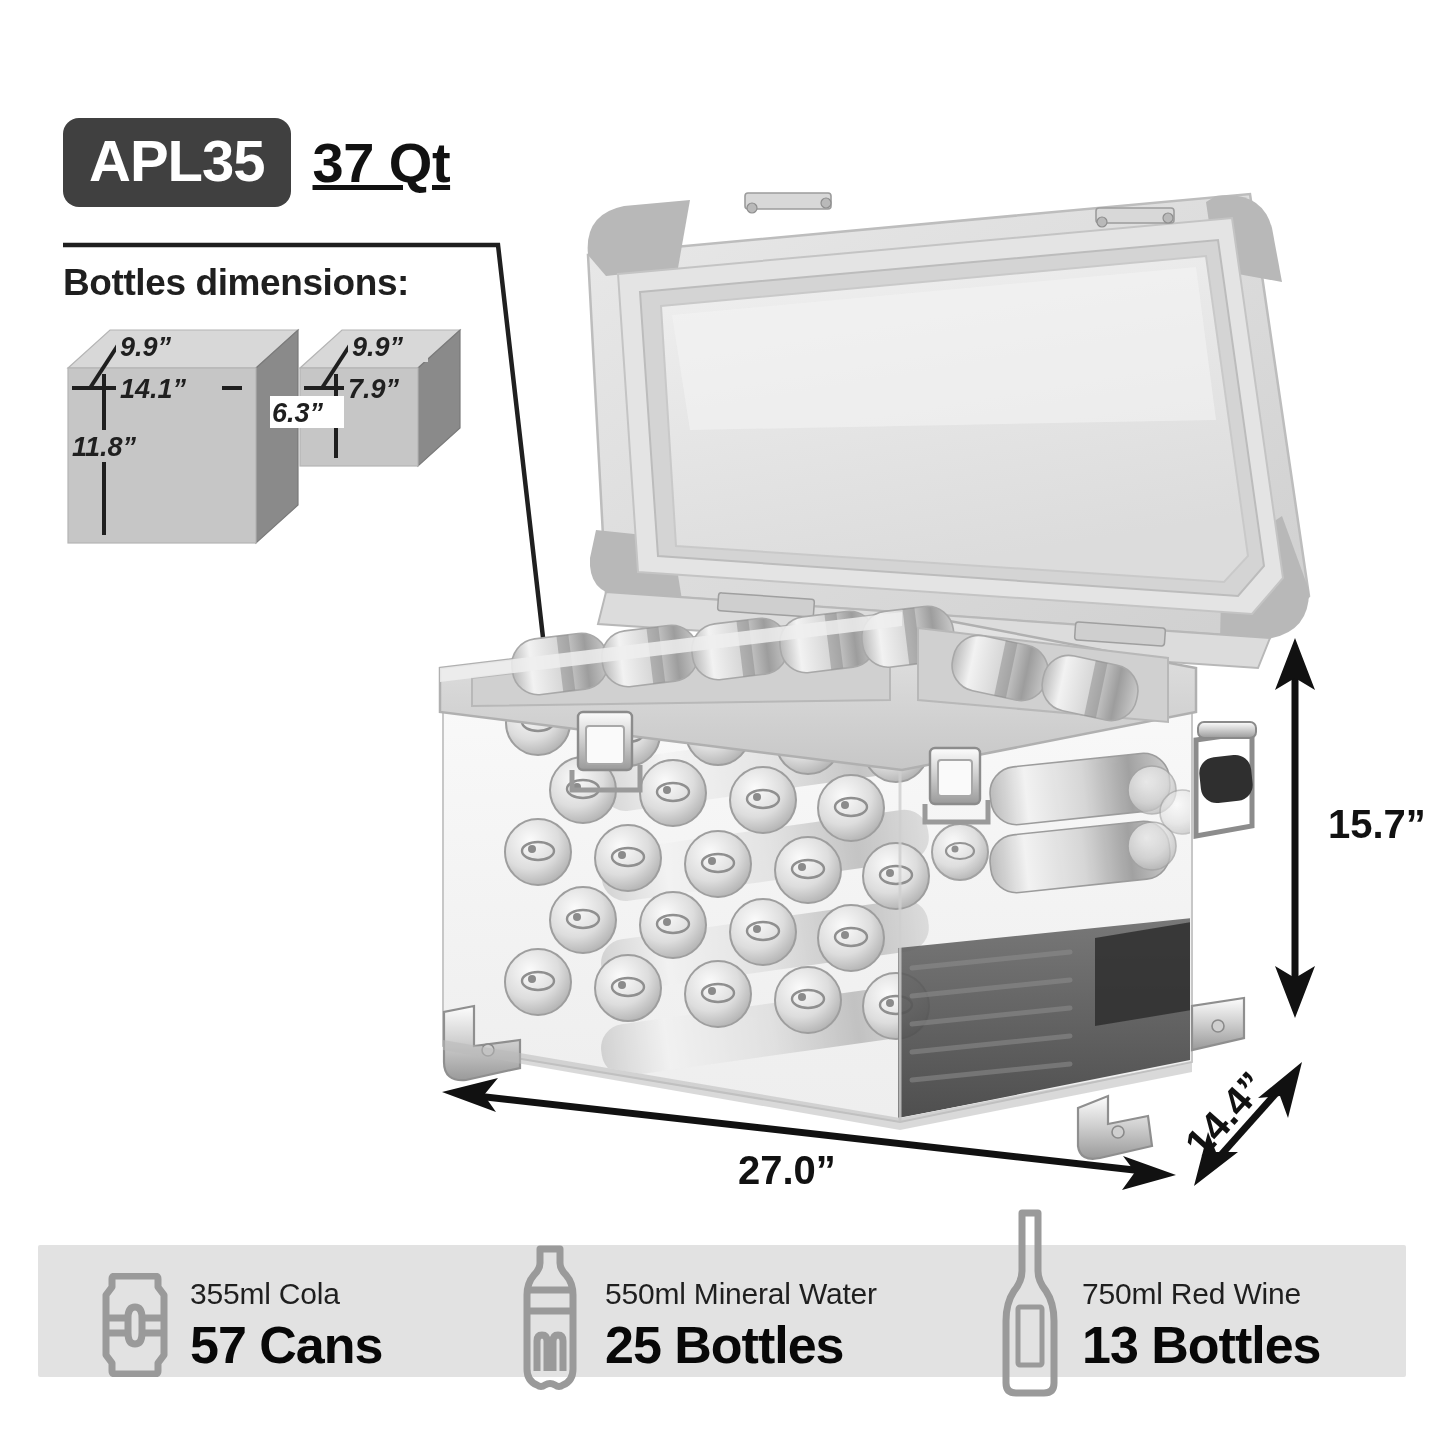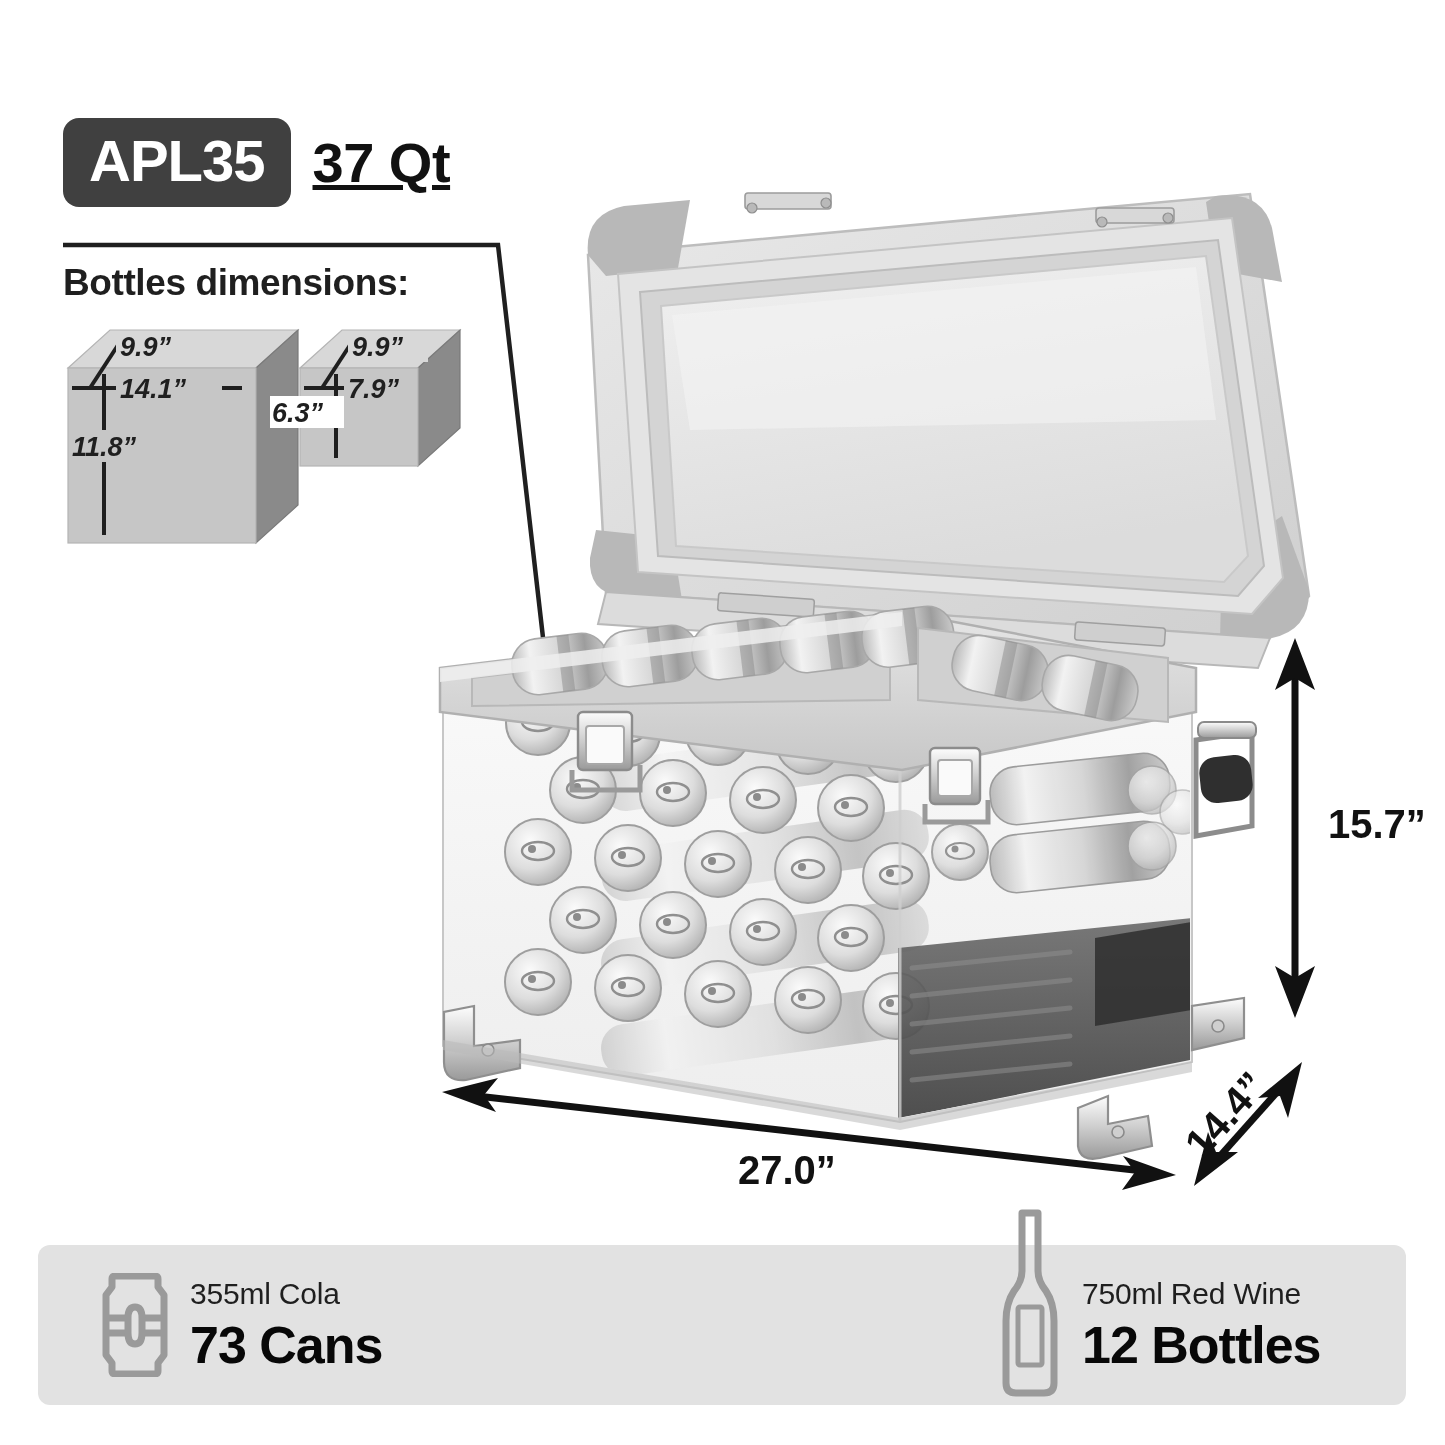--- a/index.html
+++ b/index.html
@@ -38,22 +38,22 @@
   
   #product-svg{position:absolute;left:0;top:0;width:1445px;height:1445px;}
 
   
   #dims-svg{position:absolute;left:0;top:0;width:1445px;height:1445px;pointer-events:none;}
   .dimlabel{font-family:"Liberation Sans", sans-serif;font-weight:bold;fill:#111;font-size:40px;}
 
   
   #capacity-bar{
     position:absolute;left:38px;top:1245px;
-    width:1368px;height:160px;
-    background:#e2e2e2;border-radius:12px;
+    width:1368px;height:132px;
+    background:#e2e2e2;border-radius:2px;
   }
   .cap-item{position:absolute;top:0;height:160px;display:flex;align-items:center;}
   #cap-item-0{left:60px;}
   #cap-item-1{left:475px;}
   #cap-item-2{left:958px;}
   .cap-icon{flex:0 0 auto;margin-right:18px;}
   .cap-text{display:flex;flex-direction:column;justify-content:center;line-height:1;}
   .cap-desc{font-size:30px;color:#1f1f1f;margin-bottom:10px;letter-spacing:-0.2px;}
   .cap-count{font-size:52px;font-weight:bold;color:#080808;letter-spacing:-1px;}
 </style>
@@ -484,31 +484,44 @@
 
     <div class="cap-item" id="cap-item-0">
       <svg class="cap-icon" width="74" height="104" viewBox="0 0 74 104">
         <path d="M14 14 L14 6 Q14 3 18 3 L56 3 Q60 3 60 6 L60 14 L66 22 L66 82 L60 90 L60 98 Q60 101 56 101 L18 101 Q14 101 14 98 L14 90 L8 82 L8 22 Z" fill="none" stroke="#9a9a9a" stroke-width="7" stroke-linejoin="round"></path>
         <line x1="10" y1="45" x2="64" y2="45" stroke="#9a9a9a" stroke-width="7"></line>
         <line x1="10" y1="60" x2="64" y2="60" stroke="#9a9a9a" stroke-width="7"></line>
         <path d="M30 45 Q30 34 37 34 Q44 34 44 45 L44 60 Q44 71 37 71 Q30 71 30 60 Z" fill="#e2e2e2" stroke="#9a9a9a" stroke-width="7"></path>
       </svg>
       <div class="cap-text">
         <div class="cap-desc">355ml Cola</div>
-        <div class="cap-count">73 Cans</div>
+        <div class="cap-count">57 Cans</div>
       </div>
     </div>
 
+    <div class="cap-item" id="cap-item-1">
+      <svg class="cap-icon" width="74" height="148" viewBox="0 0 74 148" style="margin-top:-12px">
+        <path d="M27 4 L47 4 L47 18 Q47 24 53 30 Q60 38 60 50 L60 124 Q60 136 50 140 Q46 143 42 140 Q37 137 32 140 Q28 143 24 140 Q14 136 14 124 L14 50 Q14 38 21 30 Q27 24 27 18 Z" fill="none" stroke="#9a9a9a" stroke-width="7" stroke-linejoin="round"></path>
+        <line x1="17" y1="45" x2="57" y2="45" stroke="#9a9a9a" stroke-width="7"></line>
+        <line x1="15" y1="66" x2="59" y2="66" stroke="#9a9a9a" stroke-width="7"></line>
+        <path d="M24 126 L24 96 Q24 90 29 90 Q34 90 34 96 L34 126" fill="none" stroke="#9a9a9a" stroke-width="7" stroke-linejoin="round"></path>
+        <path d="M40 126 L40 96 Q40 90 45 90 Q50 90 50 96 L50 126" fill="none" stroke="#9a9a9a" stroke-width="7" stroke-linejoin="round"></path>
+      </svg>
+      <div class="cap-text">
+        <div class="cap-desc">550ml Mineral Water</div>
+        <div class="cap-count">25 Bottles</div>
+      </div>
+    </div>
 
     <div class="cap-item" id="cap-item-2">
       <svg class="cap-icon" width="68" height="190" viewBox="0 0 68 190" style="margin-top:-42px">
         <path d="M26 4 L42 4 L42 62 Q42 72 50 82 Q58 94 58 112 L58 174 Q58 184 48 184 L20 184 Q10 184 10 174 L10 112 Q10 94 18 82 Q26 72 26 62 Z" fill="none" stroke="#9a9a9a" stroke-width="7" stroke-linejoin="round"></path>
         <rect x="22" y="98" width="24" height="58" rx="2" fill="none" stroke="#9a9a9a" stroke-width="5"></rect>
       </svg>
       <div class="cap-text">
         <div class="cap-desc">750ml Red Wine</div>
-        <div class="cap-count">12 Bottles</div>
+        <div class="cap-count">13 Bottles</div>
       </div>
     </div>
 
   </div>
 
 </div>
 
 </body></html>

